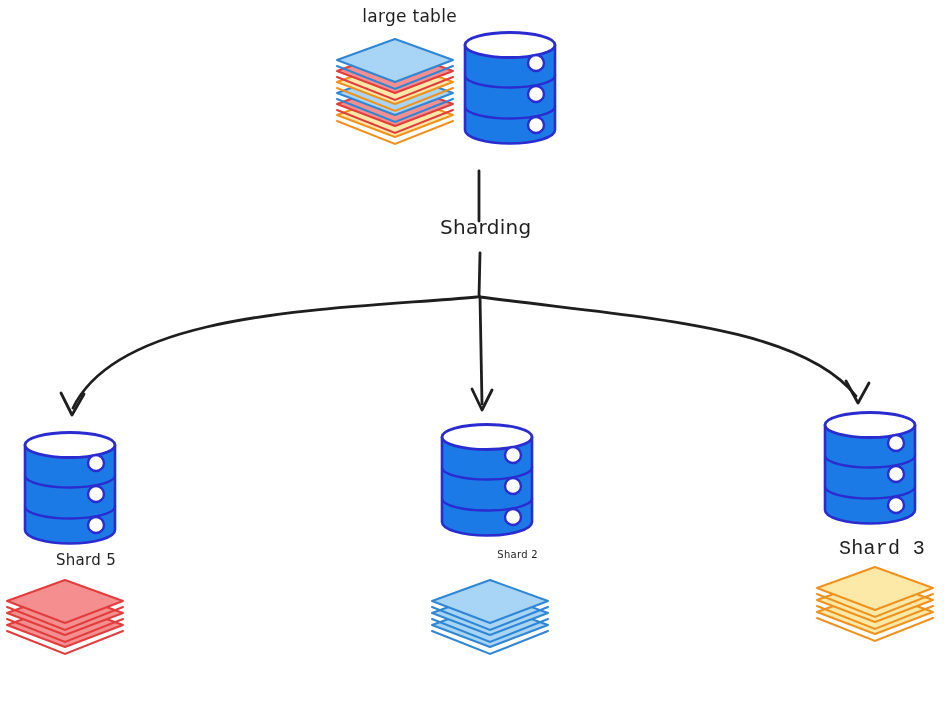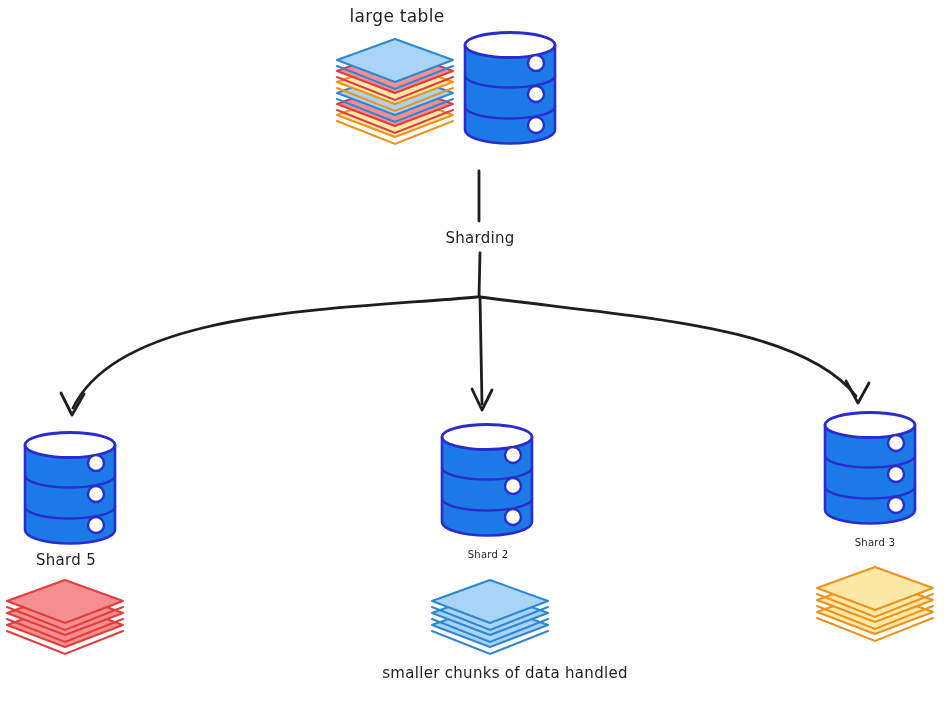--- a/index.html
+++ b/index.html
@@ -6,29 +6,29 @@
   .canvas{
     position:relative;
     width:944px;height:722px;
     background:var(--canvas-bg,#fff);
     overflow:hidden;
     font-family:"DejaVu Sans",sans-serif;
   }
   .label{
     position:absolute;
     color:var(--text,#1f1f1f);
-    text-align:center;
+    text-align:right;
     letter-spacing:.3px;
     font-weight:500;
   }
   .lbl-title{left:337px;top:6px;width:120px;font-size:17px;}
-  .lbl-sharding{left:440px;top:229px;width:80px;font-size:15px;}
+  .lbl-sharding{left:440px;top:215px;width:80px;font-size:20px;}
   .lbl-shard1{left:16px;top:551px;width:100px;font-size:15px;}
   .lbl-shard2{left:438px;top:549px;width:100px;font-size:10px;}
-  .lbl-shard3{left:825px;top:537px;width:100px;font-size:10px;}
+  .lbl-shard3{left:825px;top:537px;width:100px;font-size:20px;font-family:Liberation Mono, monospace;}
   .lbl-caption{left:340px;top:663px;width:330px;font-size:15px;line-height:1.45;}
   .abs{position:absolute;}
   svg{display:block;overflow:visible;}
   .arrow{
     stroke:var(--arrow,#1e1e1e);
     stroke-width:2.8;
     fill:none;
     stroke-linecap:round;
     stroke-linejoin:round;
   }
@@ -128,16 +128,15 @@
   <div class="label lbl-shard3">Shard 3</div>
   <svg class="abs" style="left:814px;top:564px" width="122" height="78" viewBox="0 0 122 78">
     <g transform="translate(2,2)">
       <use href="#sheet" class="lay-yellow" transform="translate(0,24)"></use>
       <use href="#sheet" class="lay-yellow" transform="translate(0,12)"></use>
       <use href="#sheet" class="lay-yellow" transform="translate(0,0)"></use>
     </g>
   </svg>
 
   <div class="label lbl-caption">
-    <div>smaller chunks of data handled</div>
   </div>
 
 </div>
 
 </body></html>

